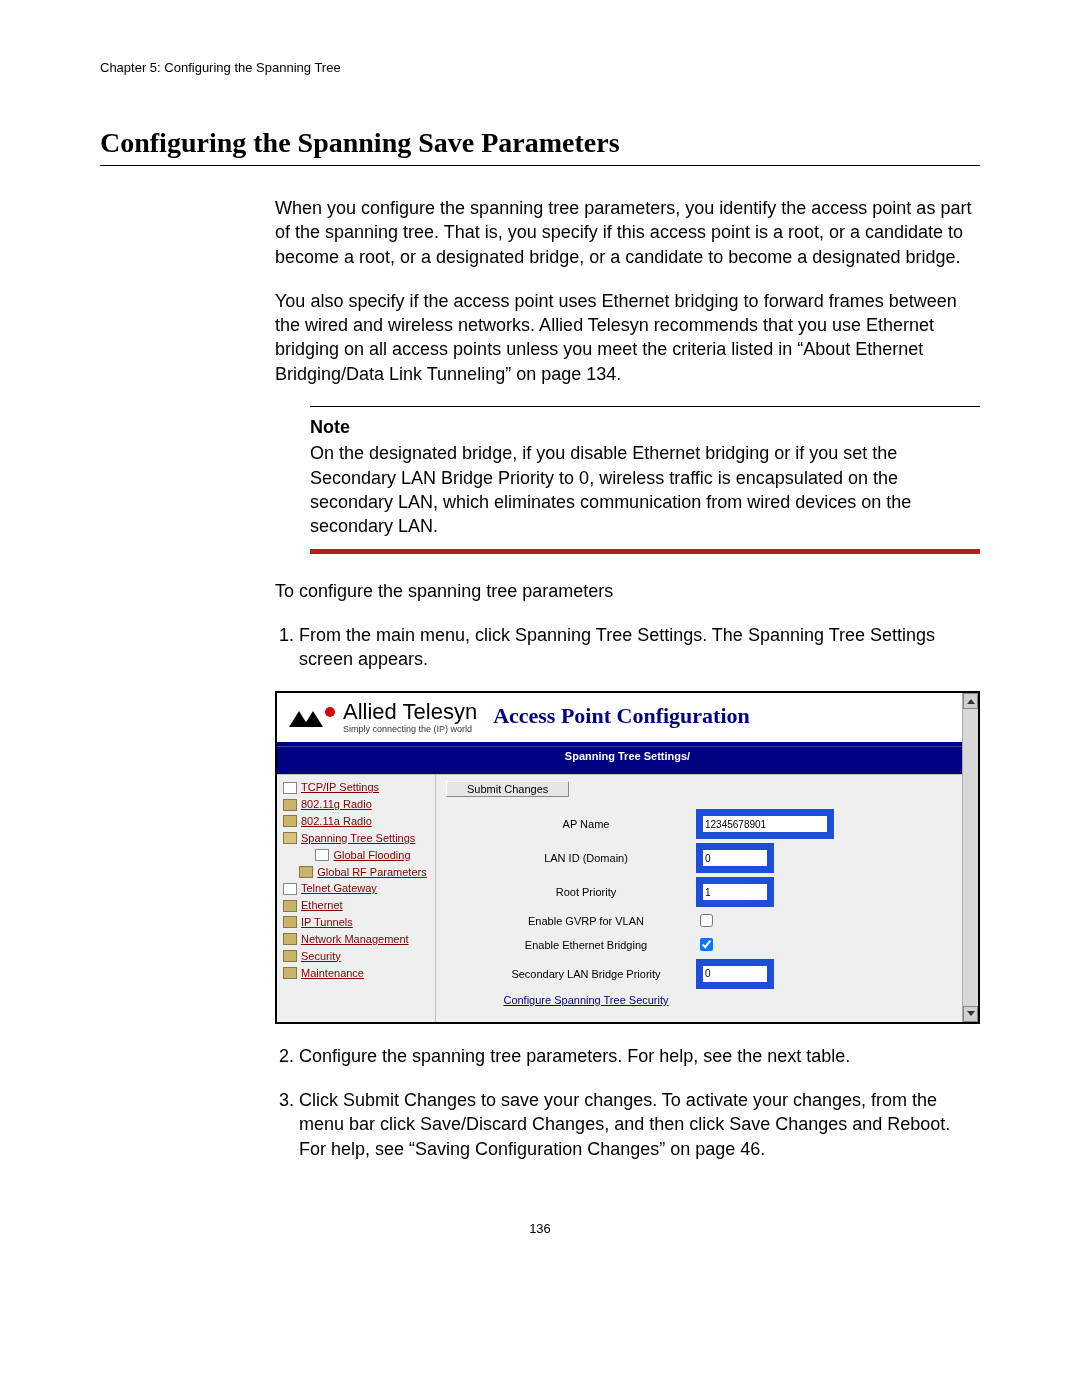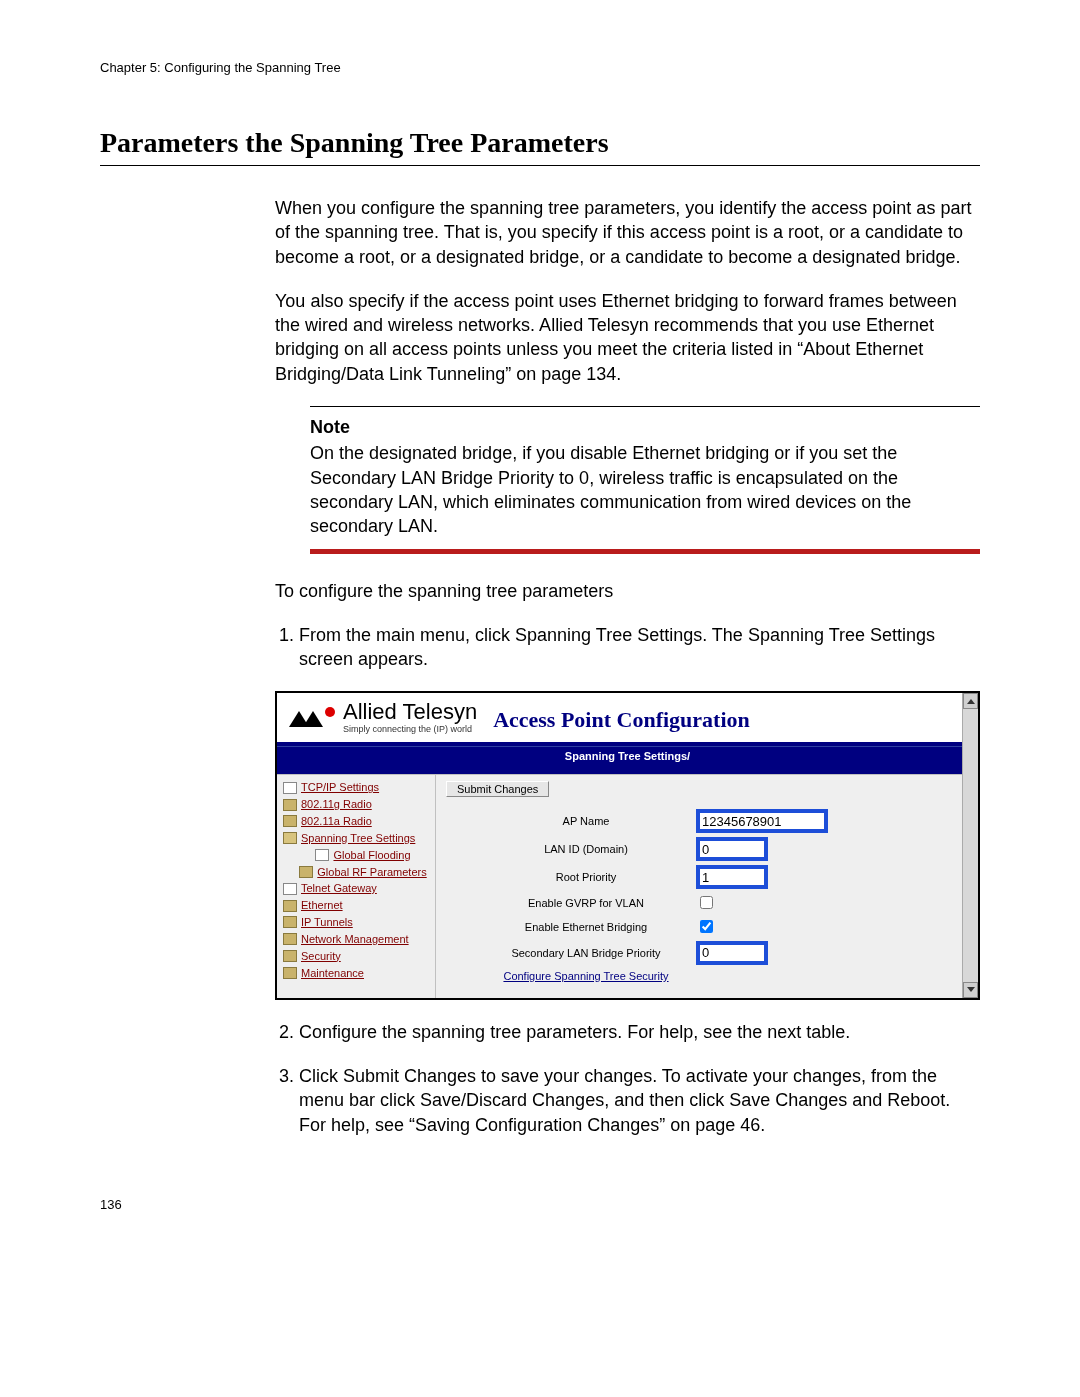--- a/index.html
+++ b/index.html
@@ -56,21 +56,21 @@
   .screenshot {
     border: 2px solid #000;
     margin: 10px 0 20px 0;
     background: #fff;
     font-family: Tahoma, Arial, sans-serif;
     font-size: 12px;
     position: relative;
   }
   .banner {
     display: flex;
-    align-items: flex-end;
+    align-items: flex-start;
     padding: 8px 12px;
     border-bottom: 4px solid #000080;
   }
   .brand-block { display: flex; align-items: center; }
   .brand-logo {
     width: 48px; height: 22px;
     margin-right: 6px;
     position: relative;
   }
   .brand-logo .tri1 {
@@ -135,57 +135,57 @@
   }
   .ic-page { background:#fff; border:1px solid #888; }
   .ic-folder { background:#c9b36b; border:1px solid #8a7a3e; }
   .ic-folder-open { background:#d8c47e; border:1px solid #8a7a3e; }
   .nav-link { color:#800000; text-decoration:underline; }
   .nav-indent { padding-left:16px;justify-content:center; }
   .main-col { flex:1; padding:6px 10px 12px 10px; background:#efefef;}
   .submit-btn {
     font-family: Tahoma, Arial, sans-serif;
     font-size:11px;
-    padding:1px 10px;
+    padding:1px 20px;
     background:#e6e6e6;
     border:1px solid #888;
     border-top-color:#fff; border-left-color:#fff;
     margin-bottom:10px;
   }
   table.form { border-collapse:collapse; }
   table.form td { padding:2px 10px 2px 0; font-size:11px; vertical-align:middle;}
   table.form td.label { text-align:center; width:200px; color:#000; padding-left:40px;}
   .txt {
-    border:4px solid #1d4ed8; font-size:13px; padding:0 2px; height:16px; width:120px; background:#fff;
+    border:7px solid #1d4ed8; font-size:10px; padding:0 2px; height:16px; width:120px; background:#fff;
   }
   .txt.sm { width:60px; }
   .cbx { width:13px; height:13px; }
   .sel {
     border:1px solid #555; font-size:11px; height:18px; background:#fff;
   }
   .cfg-link { color:#000080; text-decoration:underline; font-size:11px; }
   .scrollbar {
     position:absolute; top:0; right:0; bottom:0; width:15px;
     background:#d8d8d8; border-left:1px solid #aaa;
   }
   .sb-btn { height:14px; background:#d0d0d0; border:1px solid #888;
     display:flex; align-items:center; justify-content:center;}
   .sb-btn.up { position:absolute; top:0; left:0; right:0; }
   .sb-btn.down { position:absolute; bottom:0; left:0; right:0; }
   .sb-arrow-up { width:0;height:0;border-left:4px solid transparent;border-right:4px solid transparent;border-bottom:5px solid #333;}
   .sb-arrow-down{ width:0;height:0;border-left:4px solid transparent;border-right:4px solid transparent;border-top:5px solid #333;}
-  .page-number { font-size:13px; margin-top:60px; }
+  .page-number { font-size:13px; margin-top:60px;text-align:center; }
 </style>
 </head>
 <body>
 
 <div class="page">
   <div class="chapter-header">Chapter 5: Configuring the Spanning Tree</div>
 
-  <h1 class="section-title">Parameters the Spanning Tree Parameters</h1>
+  <h1 class="section-title">Configuring the Spanning Save Parameters</h1>
   <hr class="title-rule">
 
   <div class="body-col">
     <p>When you configure the spanning tree parameters, you identify the access point as part of the spanning tree. That is, you specify if this access point is a root, or a candidate to become a root, or a designated bridge, or a candidate to become a designated bridge.</p>
     <p>You also specify if the access point uses Ethernet bridging to forward frames between the wired and wireless networks. Allied Telesyn recommends that you use Ethernet bridging on all access points unless you meet the criteria listed in “About Ethernet Bridging/Data Link Tunneling” on page 134.</p>
 
     <div class="note-box">
       <div class="note-label">Note</div>
       <div>On the designated bridge, if you disable Ethernet bridging or if you set the Secondary LAN Bridge Priority to 0, wireless traffic is encapsulated on the secondary LAN, which eliminates communication from wired devices on the secondary LAN.</div>
     </div>

